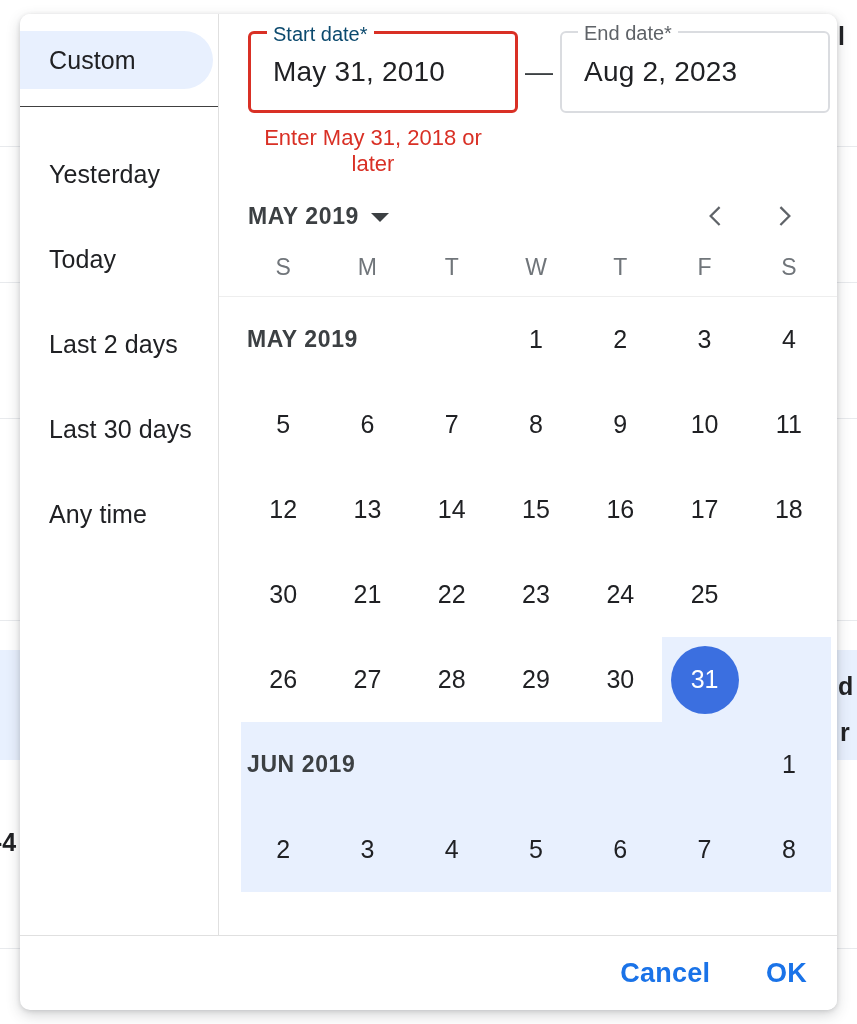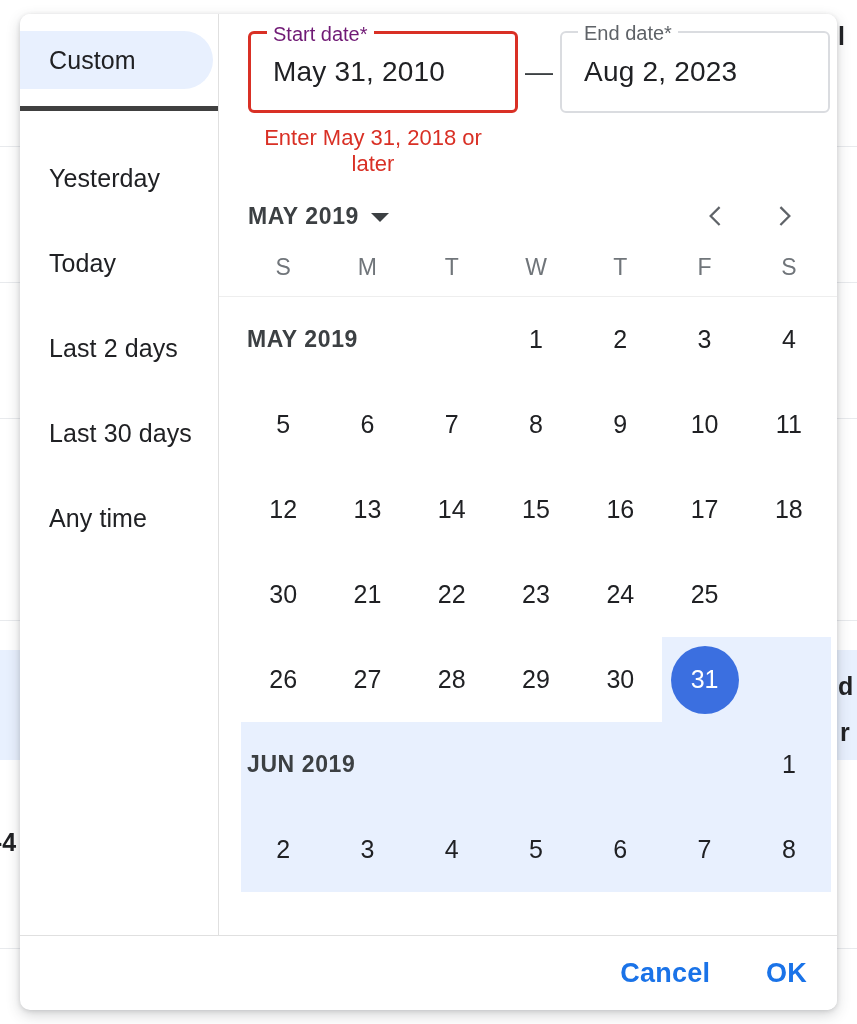--- a/index.html
+++ b/index.html
@@ -81,21 +81,21 @@
   
   .sidebar {
     width: 199px;
     flex: 0 0 199px;
     border-right: 1px solid #e0e0e0;
     display: flex;
     flex-direction: column;
     background: #fff;
   }
   .sidebar-top {
-    border-bottom: 5px solid #404040;
+    border-bottom: 1px solid #404040;
     padding-top: 17px;
     padding-bottom: 17px;
   }
   .sidebar-item {
     height: 58px;
     display: flex;
     align-items: center;
     padding-left: 29px;
     font-size: 25px;
     color: #202124;
@@ -149,21 +149,21 @@
     position: absolute;
     top: -13px;
     left: 16px;
     background: #fff;
     padding: 0 6px;
     font-size: 20px;
     color: #5f6368;
     line-height: 26px;
     white-space: nowrap;
   }
-  .field.error .field-label { color: #701a75; }
+  .field.error .field-label { color: #0c4a6e; }
   .field-value {
     font-size: 28px;
     color: #202124;
     letter-spacing: 0.2px;
     white-space: nowrap;
   }
   .dash {
     width: 42px;
     text-align: center;
     font-size: 28px;

